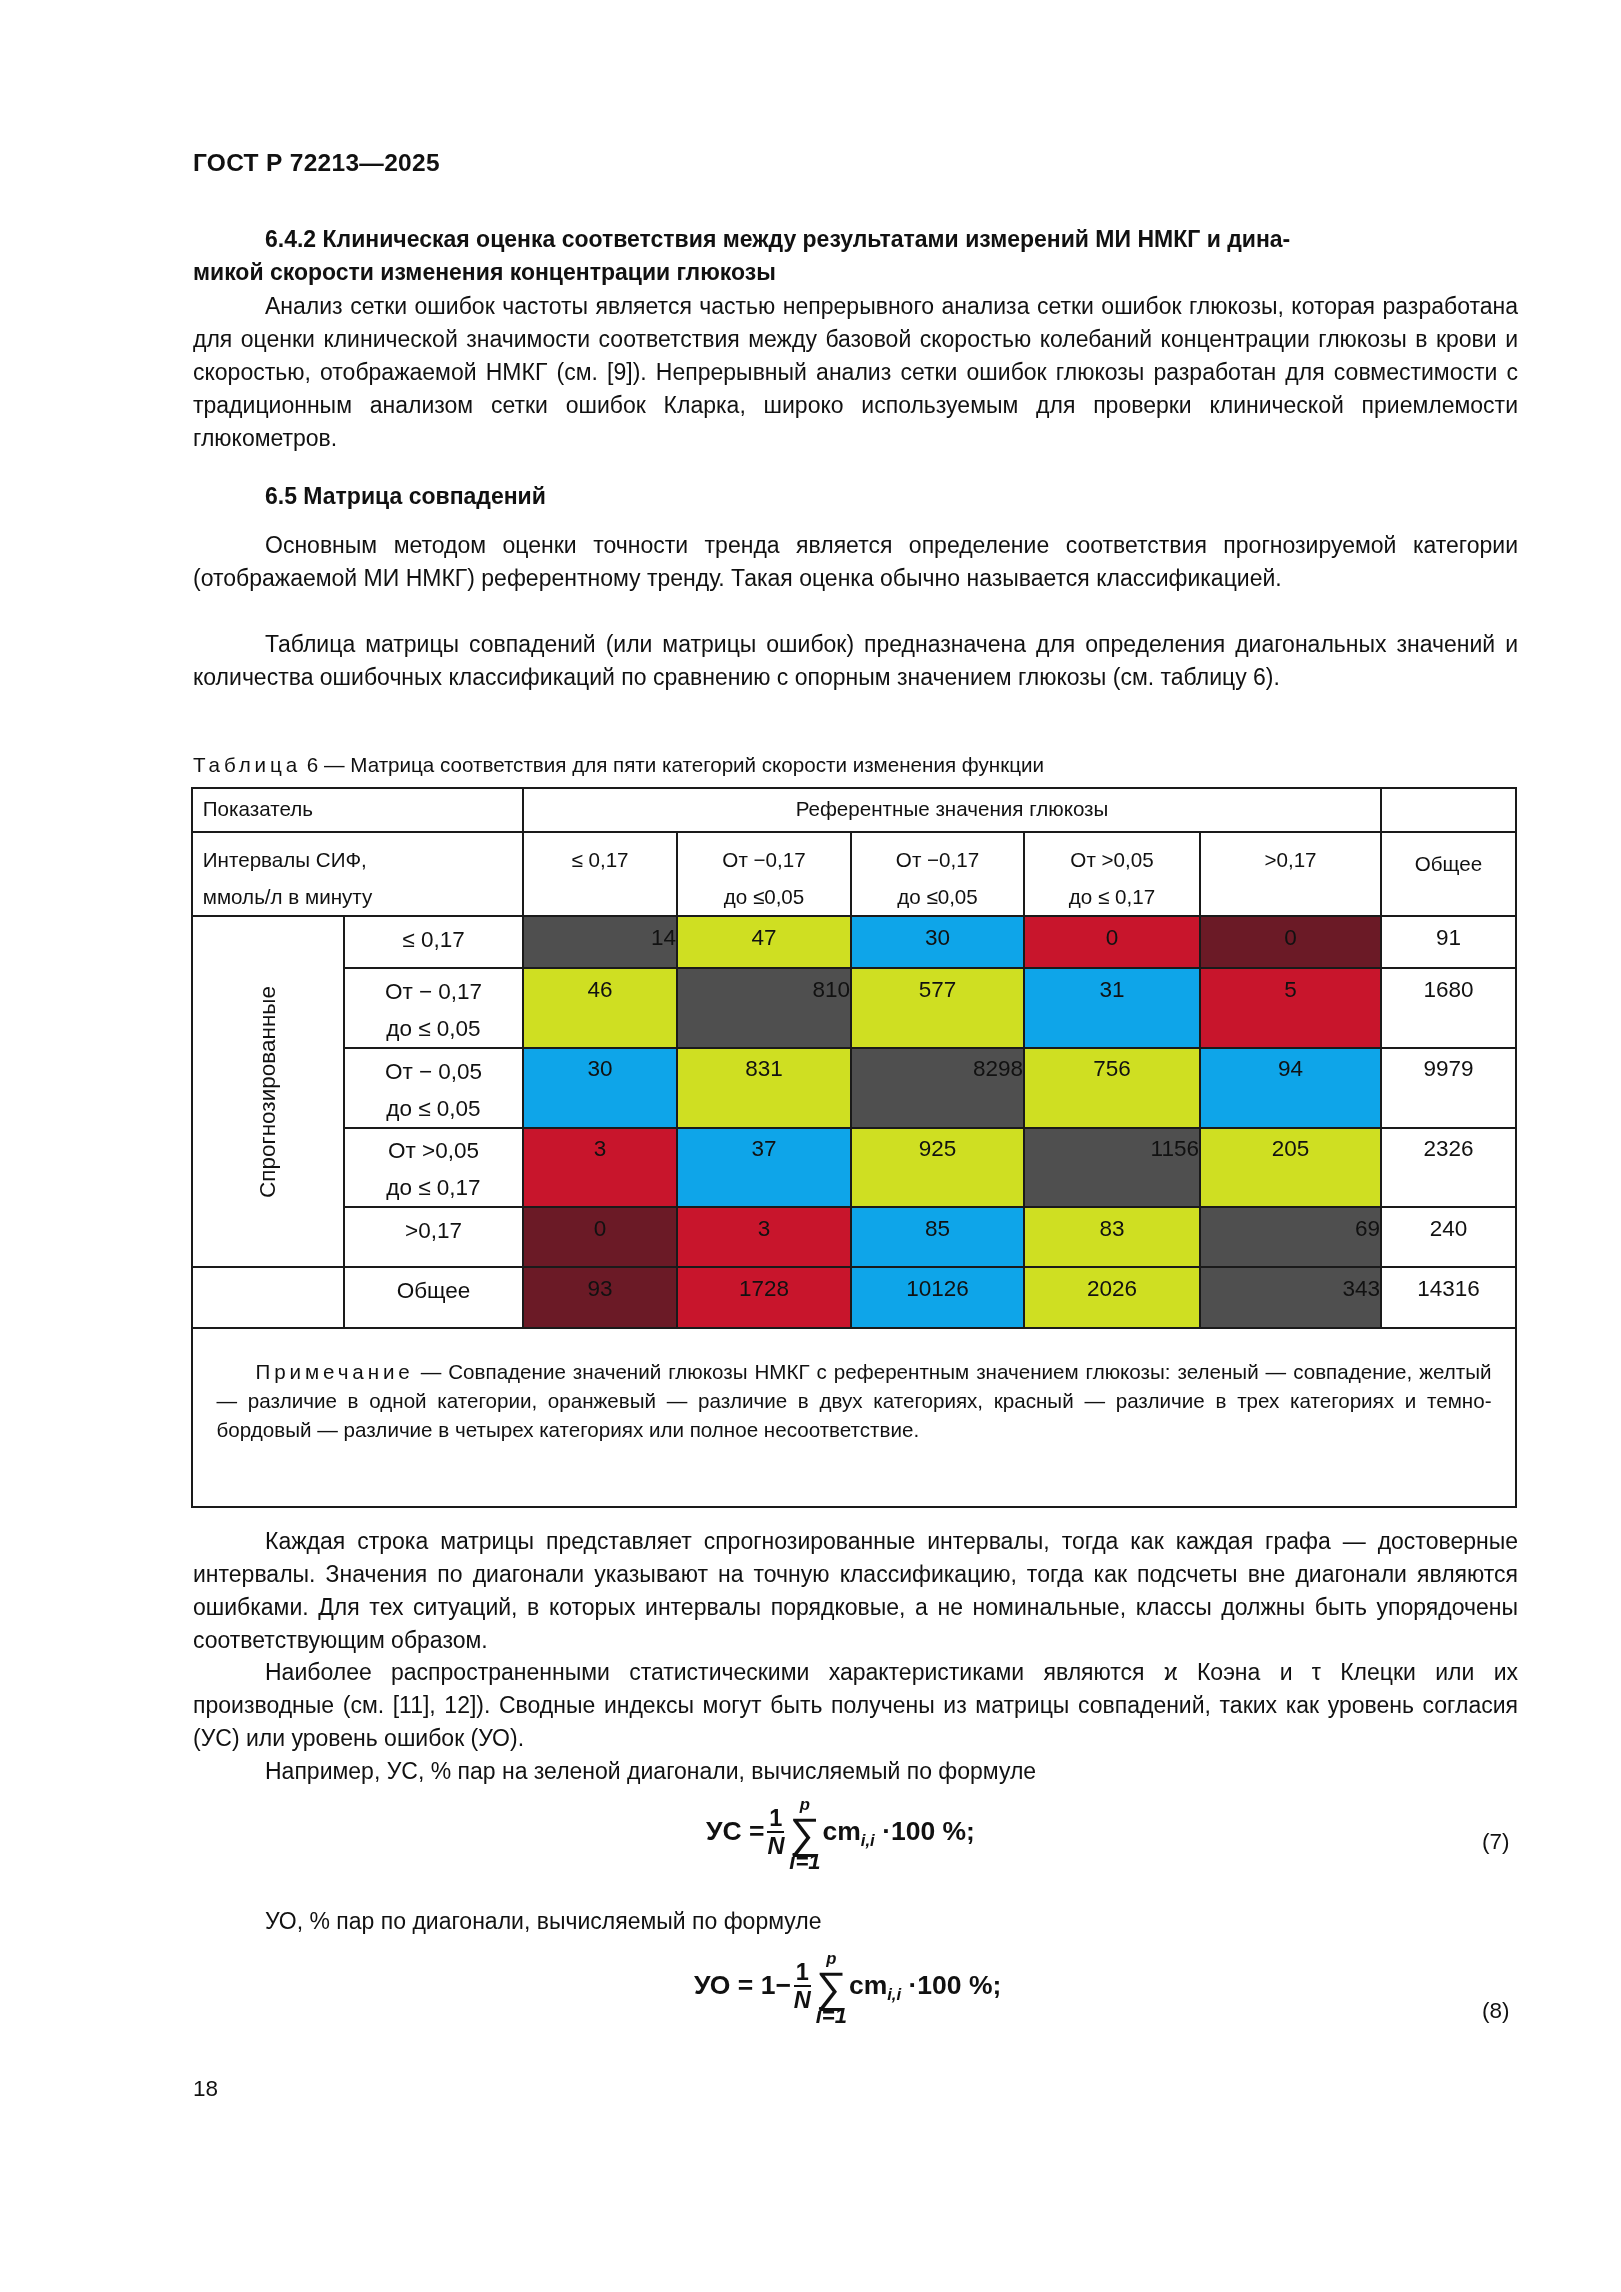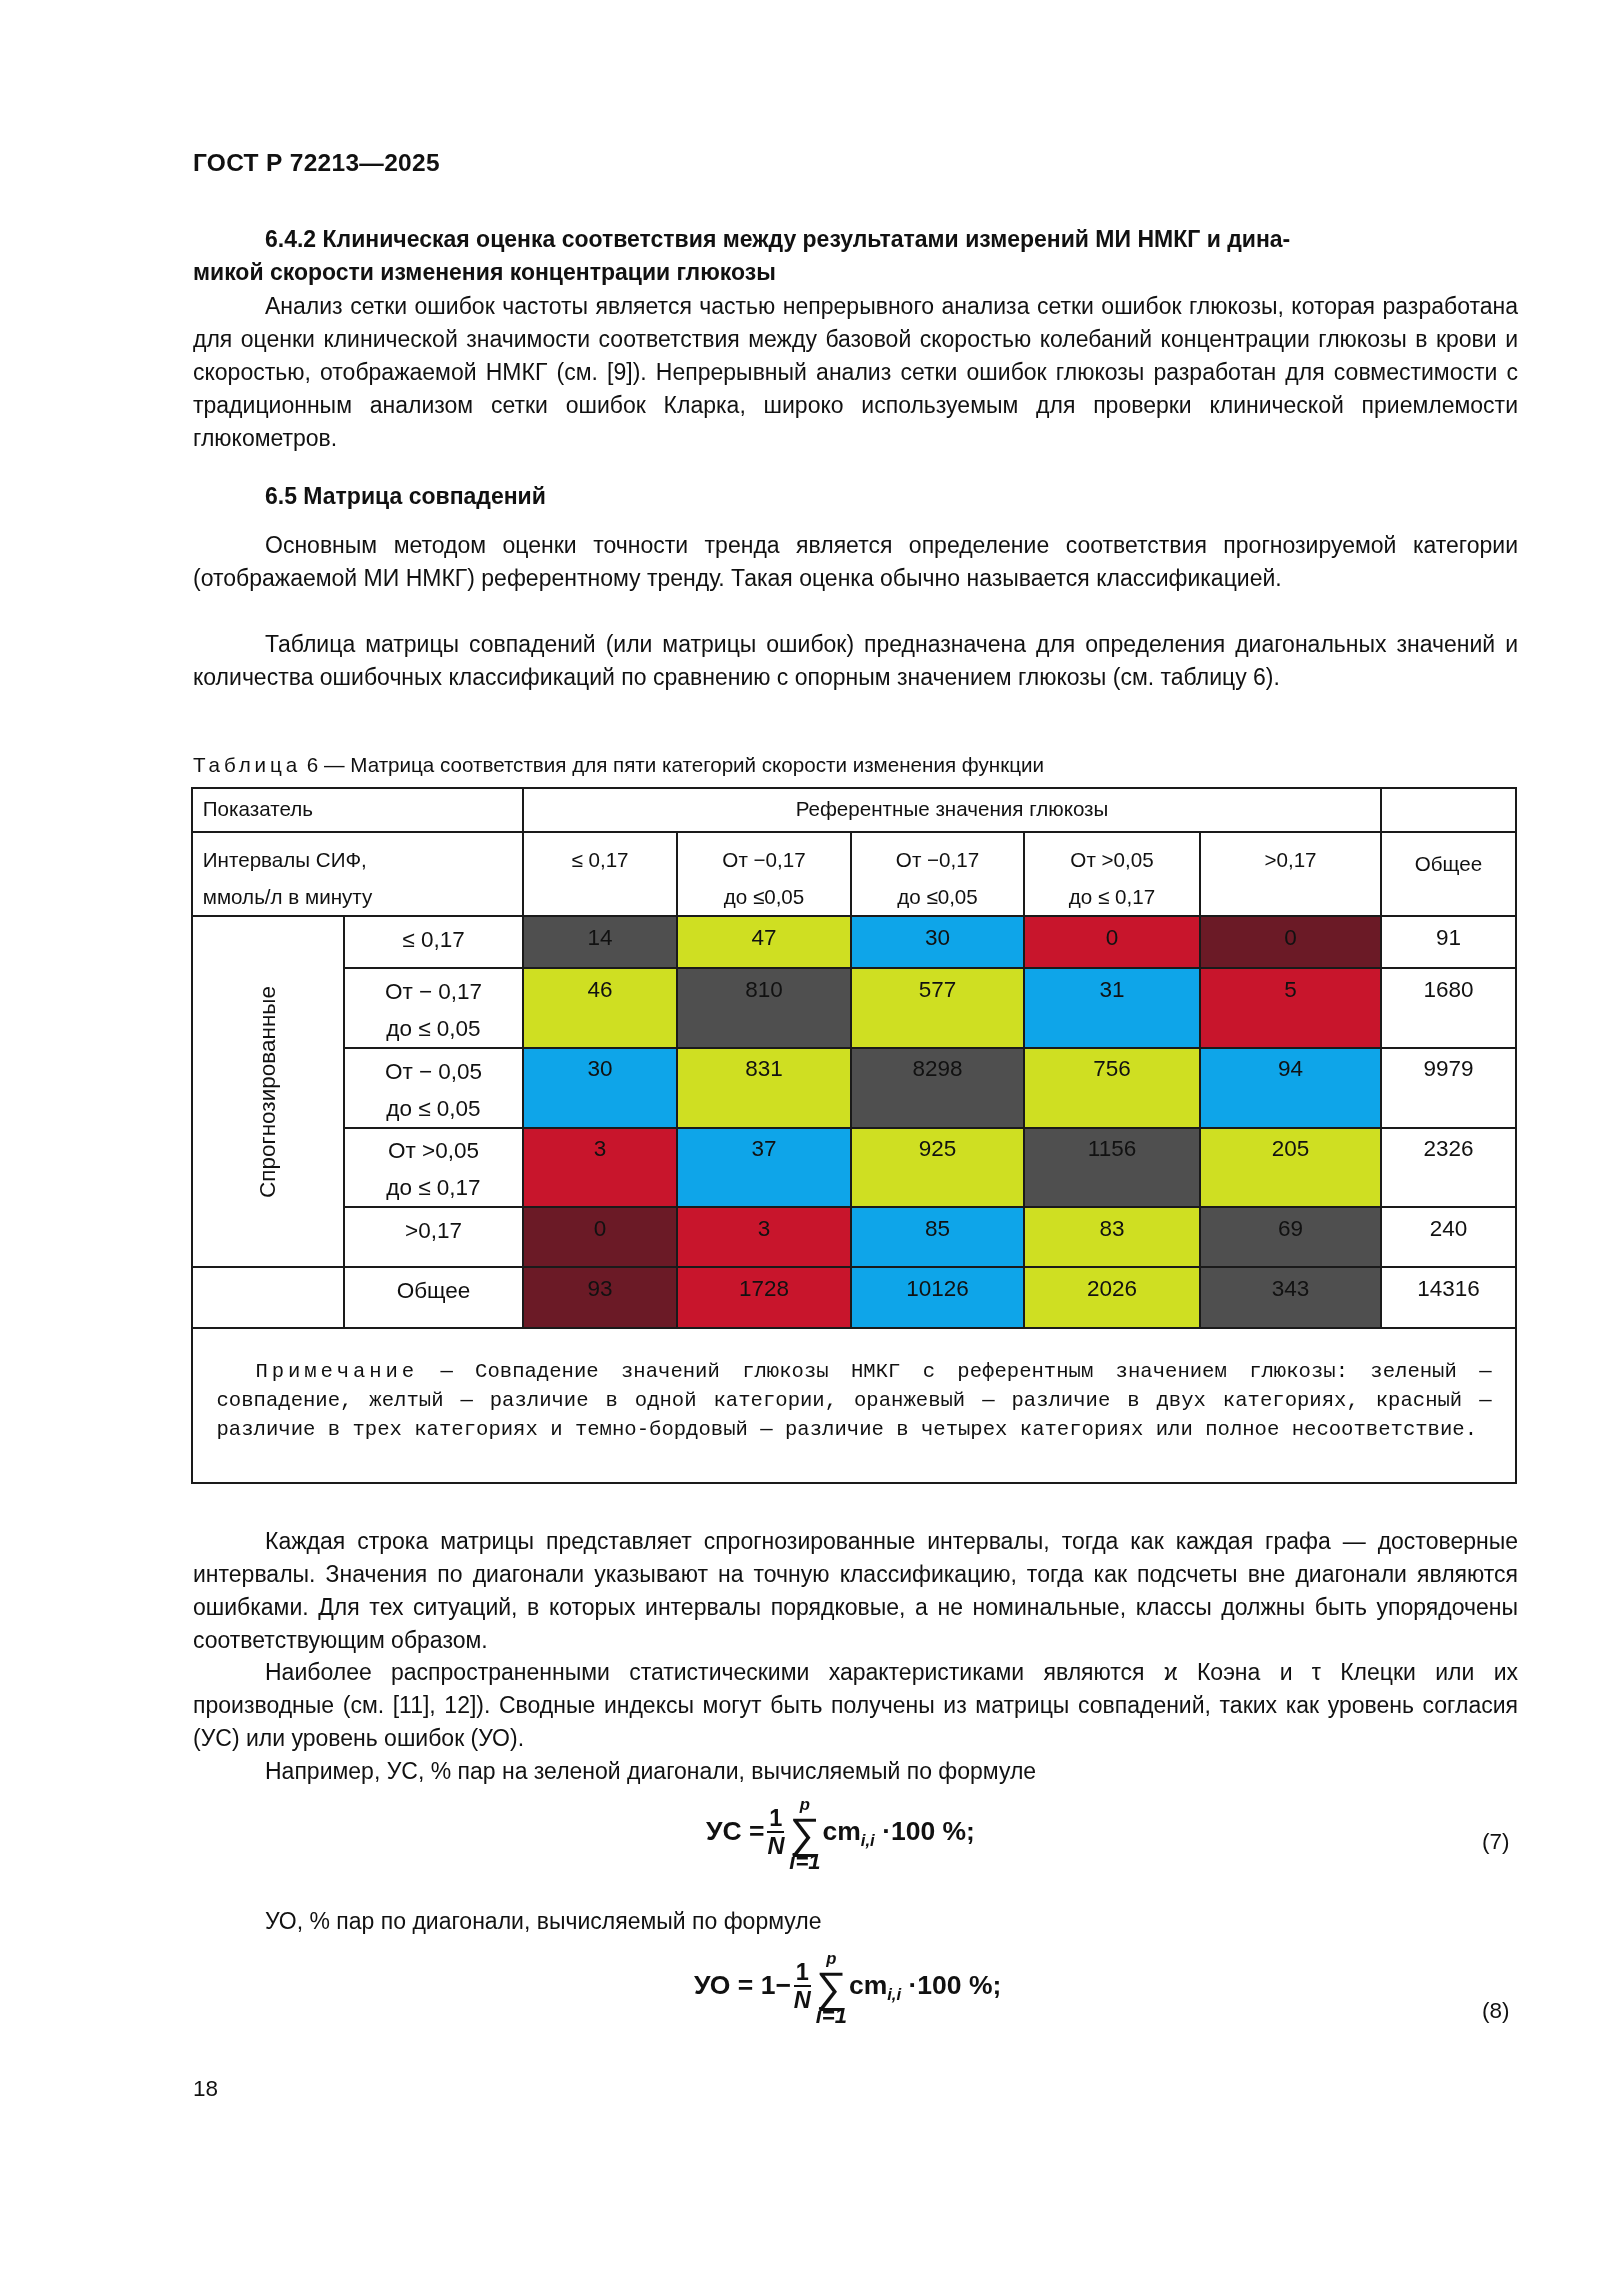--- a/index.html
+++ b/index.html
@@ -14,21 +14,21 @@
   .caption .spaced { letter-spacing:3.9px; }
 
   table.matrix { position:absolute; left:191px; top:787px; border-collapse:collapse;
                  font-size:20.6px; table-layout:fixed; }
   table.matrix td { border:2.9px solid #1a1a1a; padding:0; vertical-align:top; }
   .hdr-cell { padding:7.8px 9.8px 0 9.8px !important; }
   .c { text-align:center; }
   .vlabel { writing-mode:vertical-rl; transform:rotate(180deg); font-size:22.5px; margin:0 auto; }
   .rowlbl { text-align:center; font-size:22.5px; line-height:37px; padding-top:3.9px !important; }
   .num { text-align:center; font-size:22.5px; padding-top:7.8px !important; }
-  .green { background:#4f4f4f; }
+  .green { background:#4f4f4f;text-align:right; }
   .yellow { background:#cfdf22; }
   .orange { background:#0ea5e9; }
   .red { background:#c8152c; }
   .maroon { background:#6b1a26; }
   .white { background:#ffffff; }
   .note-cell { padding:27.4px 23.5px 0 23.5px !important; font-size:20.6px; line-height:29px; text-align:justify; }
   .note-cell .spaced { letter-spacing:3.9px; }
   .formula { position:absolute; font-family:"Liberation Sans", sans-serif; font-weight:bold; font-size:26.5px; }
   .frac { display:inline-block; vertical-align:middle; text-align:center; margin:0 2.9px; }
   .frac .top { display:block; border-bottom:2px solid #111; padding:0 2px; font-size:23.5px; line-height:25.5px; }
@@ -155,21 +155,21 @@
     <td></td>
     <td class="rowlbl">Общее</td>
     <td class="num maroon">93</td>
     <td class="num red">1728</td>
     <td class="num orange">10126</td>
     <td class="num yellow">2026</td>
     <td class="num green">343</td>
     <td class="num white">14316</td>
   </tr>
 
-  <tr style="height:155px;font-family:Liberation Mono, monospace;">
+  <tr style="height:179px;">
     <td colspan="8" class="note-cell">
       <span class="ind" style="display:inline-block;width:39px;"></span><span class="spaced">Примечание</span><span> — Совпадение значений глюкозы НМКГ с референтным значением глюкозы: зеленый — совпадение, желтый — различие  в  одной категории,  оранжевый — различие  в  двух  категориях, красный — различие в трех категориях и темно-бордовый — различие в четырех категориях или полное несоответствие.</span>
     </td>
   </tr>
 </tbody>
   </table>
 
 <div class="p" style="top:1525px;">
   <span class="ind"></span><span>Каждая строка матрицы представляет спрогнозированные интервалы, тогда как каждая графа — достоверные интервалы. Значения по диагонали указывают на точную классификацию, тогда как подсчеты вне диагонали являются ошибками. Для тех ситуаций, в которых интервалы порядковые, а не номинальные, классы должны быть упорядочены соответствующим образом.</span>
 </div>

